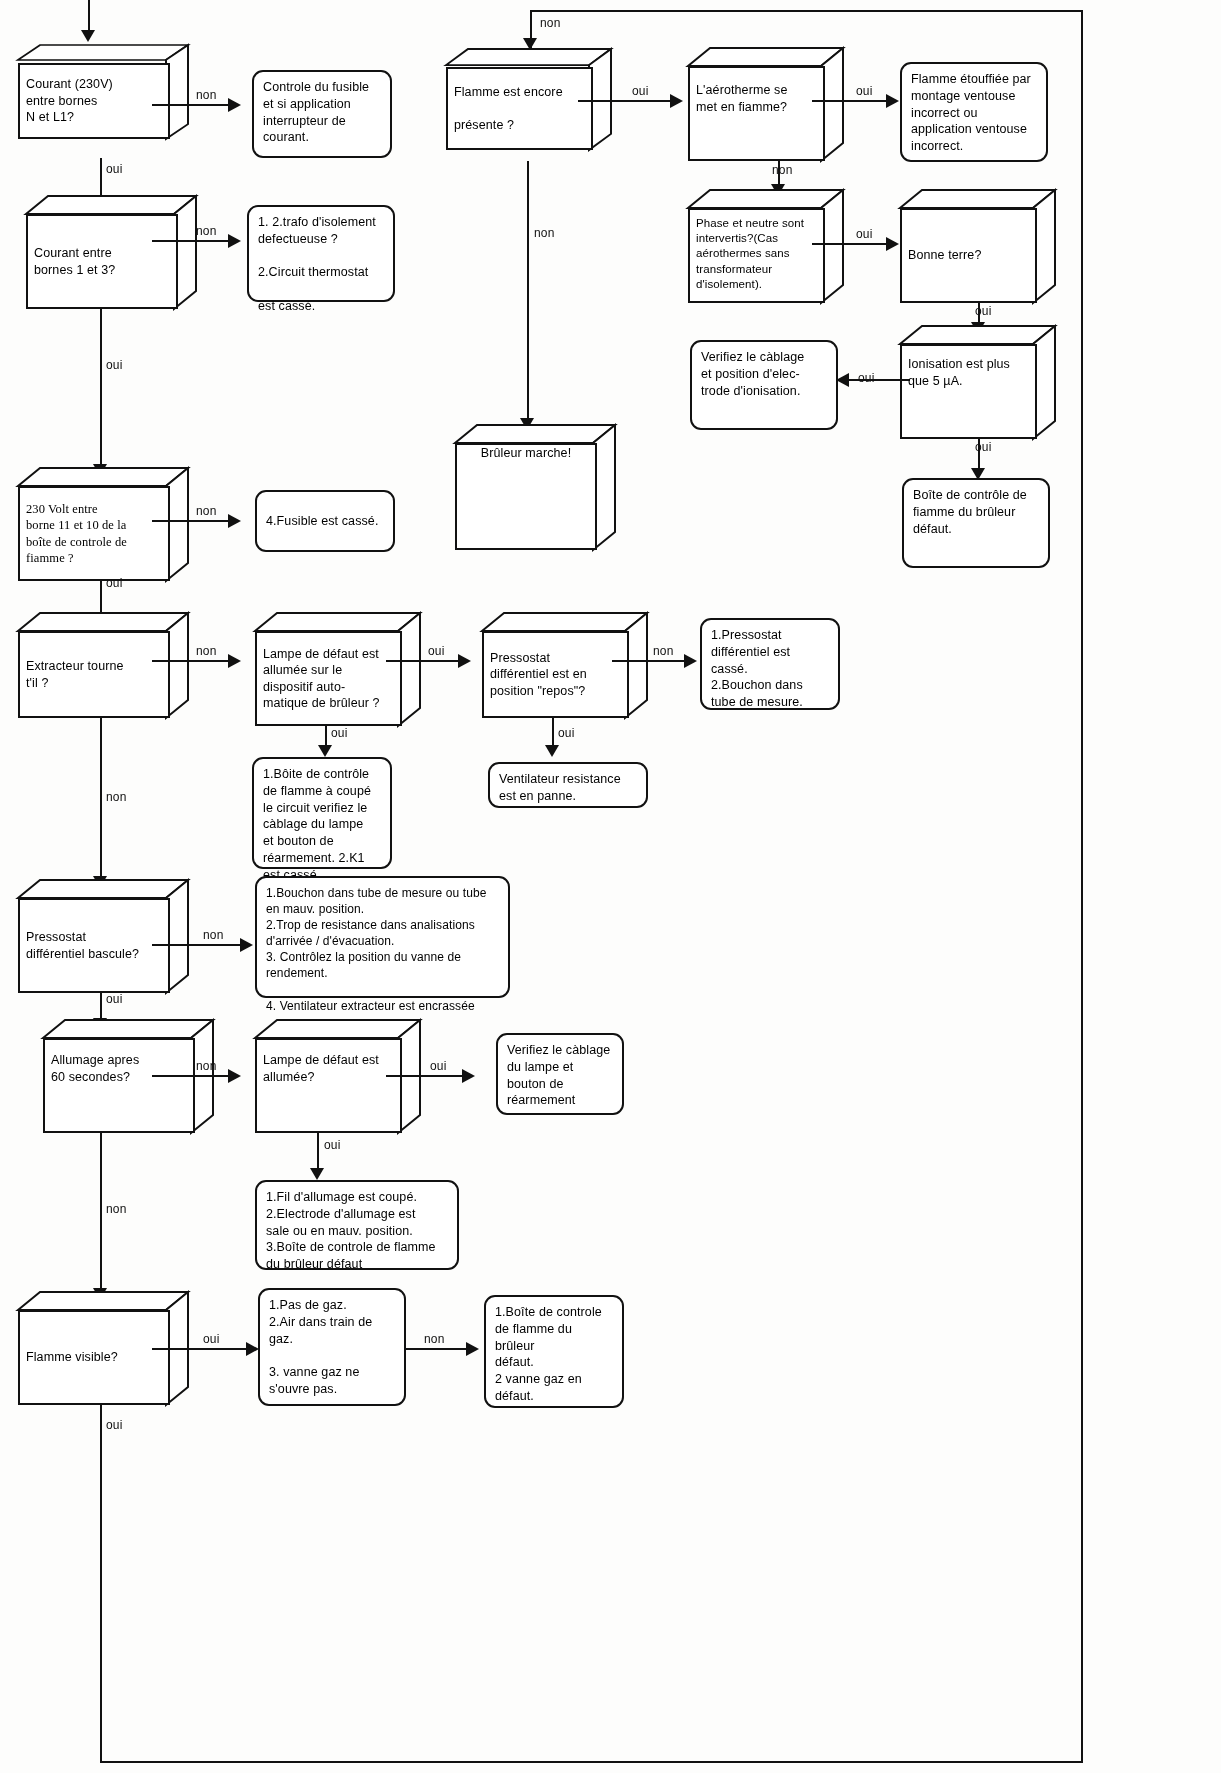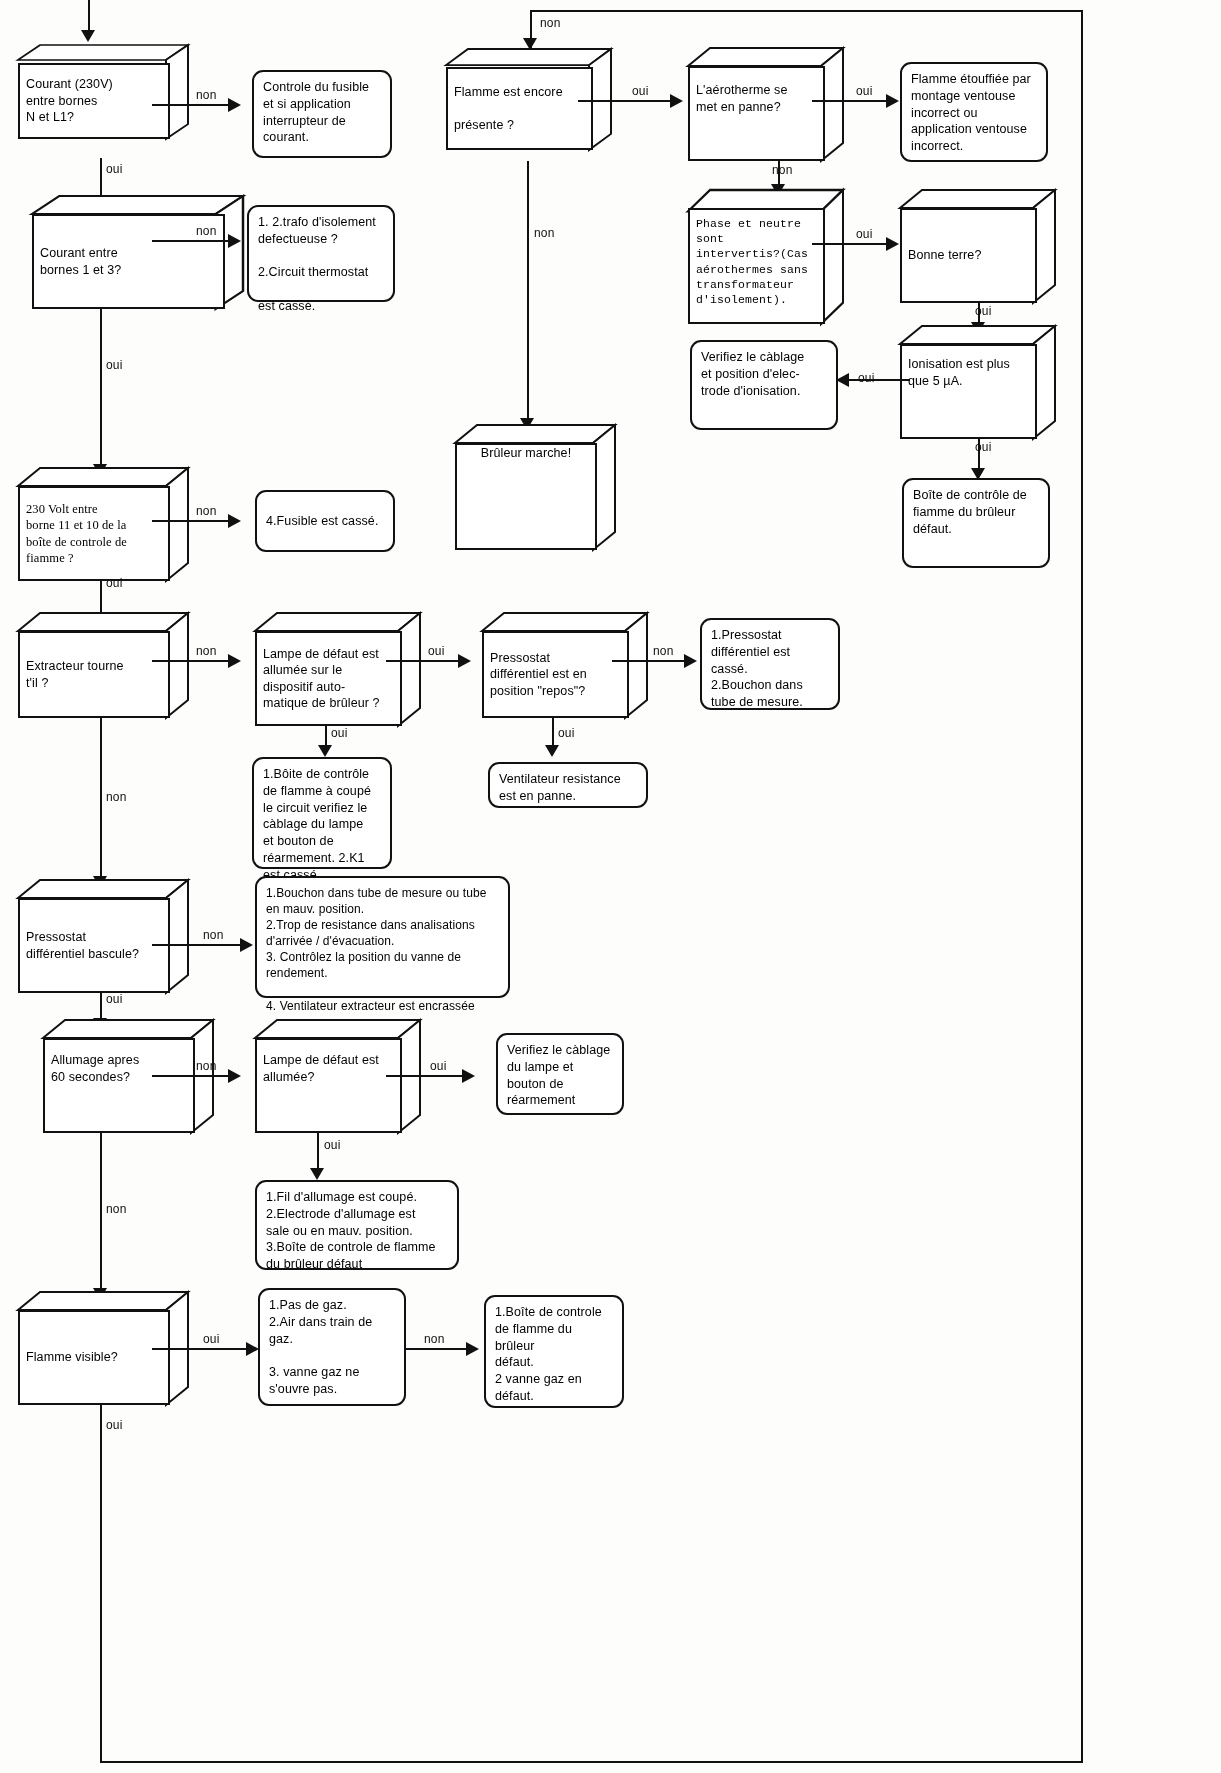--- a/index.html
+++ b/index.html
@@ -63,21 +63,21 @@
 
   <div class="rrect" style="left:252px;top:70px;width:140px;height:88px;"><span>Controle du fusible
 et si application
 interrupteur de
 courant.</span></div>
 
   <div class="ln lnv" style="left:100px;top:158px;height:44px;"></div>
   <div class="arw down" style="left:93px;top:196px;"></div>
   <div class="lbl" style="left:106px;top:162px;">oui</div>
 
-  <div class="cube" style="left:32px;top:196px;width:170px;height:113px;padding-left:41px;">
+  <div class="cube" style="left:26px;top:196px;width:170px;height:113px;">
     <svg viewBox="0 0 170 113" preserveAspectRatio="none">
         <polygon points="0,18 22,0 170,0 148,18" fill="#fff" stroke="#111" stroke-width="2"></polygon>
         <polygon points="148,18 170,0 170,95 148,113" fill="#fff" stroke="#111" stroke-width="2"></polygon>
       </svg>
     <div class="face">
         <span class="txt">Courant entre
 bornes 1 et 3?</span>
       </div>
   </div>
 
@@ -345,39 +345,39 @@
       </div>
   </div>
 
   <div class="cube" style="left:688px;top:48px;width:155px;height:113px;">
     <svg viewBox="0 0 155 113" preserveAspectRatio="none">
         <polygon points="0,18 22,0 155,0 133,18" fill="#fff" stroke="#111" stroke-width="2"></polygon>
         <polygon points="133,18 155,0 155,95 133,113" fill="#fff" stroke="#111" stroke-width="2"></polygon>
       </svg>
     <div class="face" style="align-items:flex-start;padding-top:14px;">
         <span class="txt">L'aérotherme se
-met en panne?</span>
+met en fiamme?</span>
       </div>
   </div>
 
   <div class="ln lnh" style="left:812px;top:100px;width:76px;"></div>
   <div class="arw right" style="left:886px;top:94px;"></div>
   <div class="lbl" style="left:856px;top:84px;">oui</div>
 
   <div class="rrect" style="left:900px;top:62px;width:148px;height:100px;"><span>Flamme étouffiée par
 montage ventouse
 incorrect ou
 application ventouse
 incorrect.</span></div>
 
   <div class="ln lnv" style="left:778px;top:161px;height:30px;"></div>
   <div class="arw down" style="left:771px;top:184px;"></div>
   <div class="lbl" style="left:772px;top:163px;">non</div>
 
-  <div class="cube" style="left:688px;top:190px;width:155px;height:134px;font-family:Liberation Mono, monospace;">
+  <div class="cube" style="left:688px;top:190px;width:155px;height:113px;">
     <svg viewBox="0 0 155 113" preserveAspectRatio="none">
         <polygon points="0,18 22,0 155,0 133,18" fill="#fff" stroke="#111" stroke-width="2"></polygon>
         <polygon points="133,18 155,0 155,95 133,113" fill="#fff" stroke="#111" stroke-width="2"></polygon>
       </svg>
     <div class="face" style="align-items:flex-start;padding-top:6px;font-size:11.5px;">
         <span class="txt" style="font-size:11.5px;">Phase et neutre sont
 intervertis?(Cas
 aérothermes sans
 transformateur
 d'isolement).</span>

